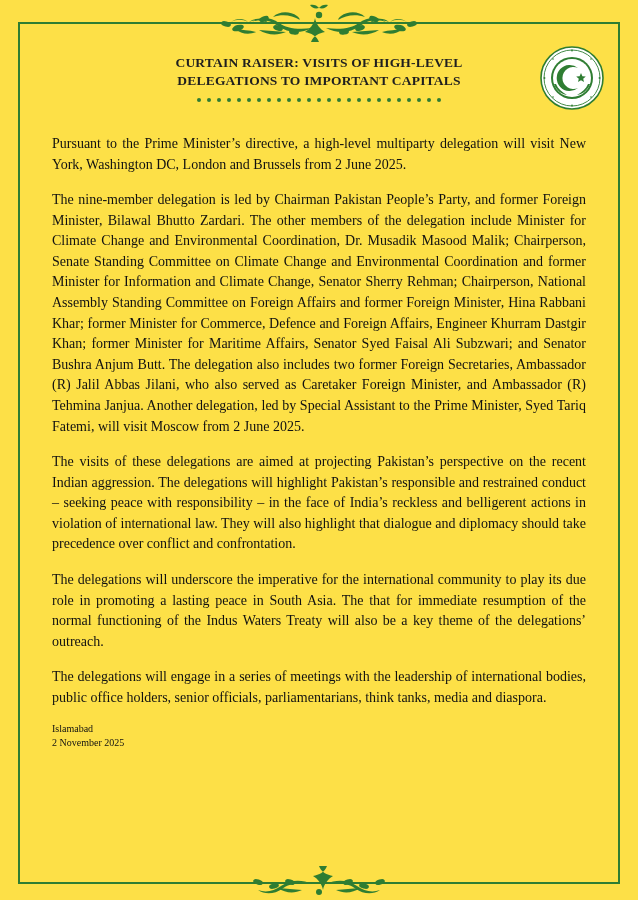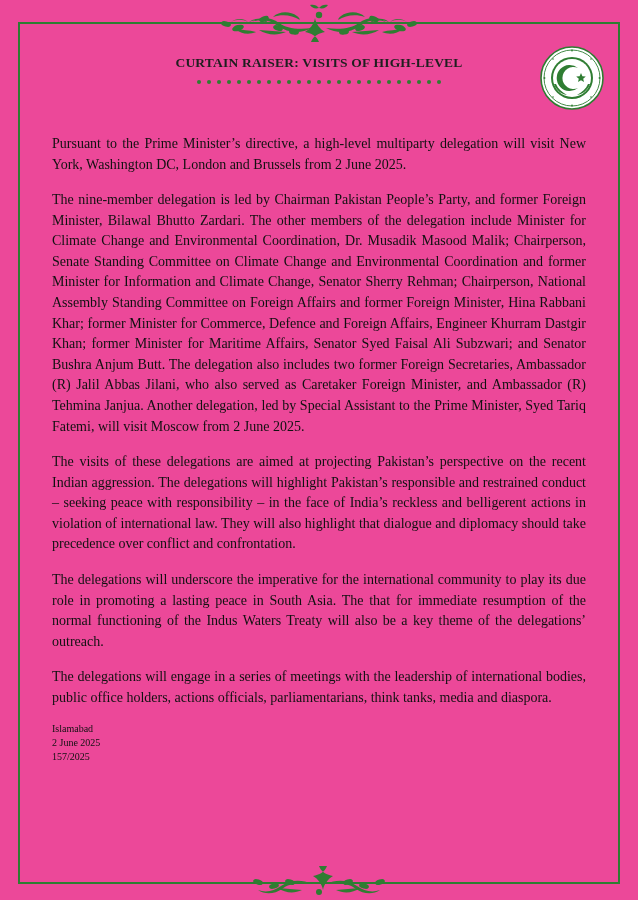--- a/index.html
+++ b/index.html
@@ -12,21 +12,21 @@
     height: 900px;
     font-family: "Liberation Serif", serif;
     color: #1a1a1a;
     overflow: hidden;
   }
 
   .page {
     position: relative;
     width: 638px;
     height: 900px;
-    background: #ec4899;
+    background: #fde047;
     box-sizing: border-box;
     padding: 22px 18px 16px 18px;
   }
 
   .frame {
     position: relative;
     width: 100%;
     height: 100%;
     box-sizing: border-box;
     border: 2px solid #2e7d32;
@@ -152,20 +152,21 @@
           <ellipse cx="170" cy="17" rx="5" ry="2.6" transform="rotate(22 170 17)"></ellipse>
           <ellipse cx="156" cy="26" rx="5" ry="2.6" transform="rotate(-18 156 26)"></ellipse>
           <ellipse cx="140" cy="30" rx="5" ry="2.6" transform="rotate(-10 140 30)"></ellipse>
         </g>
       </svg>
     </div>
 
     <div class="header">
       <div class="header-title">
         <span class="title-line">CURTAIN RAISER: VISITS OF HIGH-LEVEL</span>
+        <span class="title-line">DELEGATIONS TO IMPORTANT CAPITALS</span>
       </div>
 
       <svg class="dot-rule" viewBox="0 0 246 6" width="246" height="6" aria-hidden="true">
         <g fill="#2f7d32">
           <circle cx="3" cy="3" r="2"></circle>
             <circle cx="13" cy="3" r="2"></circle>
             <circle cx="23" cy="3" r="2"></circle>
           <circle cx="33" cy="3" r="2"></circle>
             <circle cx="43" cy="3" r="2"></circle>
             <circle cx="53" cy="3" r="2"></circle>
@@ -216,27 +217,26 @@
           </g>
         </svg>
       </div>
     </div>
 
     <div class="content">
       <p class="para">Pursuant to the Prime Minister’s directive, a high-level multiparty delegation will visit New York, Washington DC, London and Brussels from 2 June 2025.</p>
       <p class="para">The nine-member delegation is led by Chairman Pakistan People’s Party, and former Foreign Minister, Bilawal Bhutto Zardari. The other members of the delegation include Minister for Climate Change and Environmental Coordination, Dr. Musadik Masood Malik; Chairperson, Senate Standing Committee on Climate Change and Environmental Coordination and former Minister for Information and Climate Change, Senator Sherry Rehman; Chairperson, National Assembly Standing Committee on Foreign Affairs and former Foreign Minister, Hina Rabbani Khar; former Minister for Commerce, Defence and Foreign Affairs, Engineer Khurram Dastgir Khan; former Minister for Maritime Affairs, Senator Syed Faisal Ali Subzwari; and Senator Bushra Anjum Butt. The delegation also includes two former Foreign Secretaries, Ambassador (R) Jalil Abbas Jilani, who also served as Caretaker Foreign Minister, and Ambassador (R) Tehmina Janjua. Another delegation, led by Special Assistant to the Prime Minister, Syed Tariq Fatemi, will visit Moscow from 2 June 2025.</p>
       <p class="para">The visits of these delegations are aimed at projecting Pakistan’s perspective on the recent Indian aggression. The delegations will highlight Pakistan’s responsible and restrained conduct – seeking peace with responsibility – in the face of India’s reckless and belligerent actions in violation of international law. They will also highlight that dialogue and diplomacy should take precedence over conflict and confrontation.</p>
       <p class="para">The delegations will underscore the imperative for the international community to play its due role in promoting a lasting peace in South Asia. The that for immediate resumption of the normal functioning of the Indus Waters Treaty will also be a key theme of the delegations’ outreach.</p>
-      <p class="para">The delegations will engage in a series of meetings with the leadership of international bodies, public office holders, actions officials, parliamentarians, think tanks, media and diaspora.</p>
+      <p class="para">The delegations will engage in a series of meetings with the leadership of international bodies, public office holders, senior officials, parliamentarians, think tanks, media and diaspora.</p>
     </div>
 
     <div class="footer">
       <div class="footer-line">Islamabad</div>
-      <div class="footer-line">2 June 2025</div>
-      <div class="footer-line">157/2025</div>
+      <div class="footer-line">2 November 2025</div>
     </div>
 
     <div class="ornament-bottom">
       <svg viewBox="0 0 210 40" width="210" height="40" aria-hidden="true">
         <g fill="#2f7d32">
           <path d="M105 4c2 6 8 9 14 10-5 3-9 8-10 14-1-6-5-11-10-14 6-1 12-4 14-10z"></path>
           <circle cx="105" cy="30" r="3"></circle>
           <path d="M98 22c-11-5-22-4-31 2-7 5-15 7-23 4 7 5 17 4 24-1 6-5 16-7 30-5z"></path>
           <path d="M112 22c11-5 22-4 31 2 7 5 15 7 23 4-7 5-17 4-24-1-6-5-16-7-30-5z"></path>
           <ellipse cx="76" cy="20" rx="5" ry="2.6" transform="rotate(16 76 20)"></ellipse>

